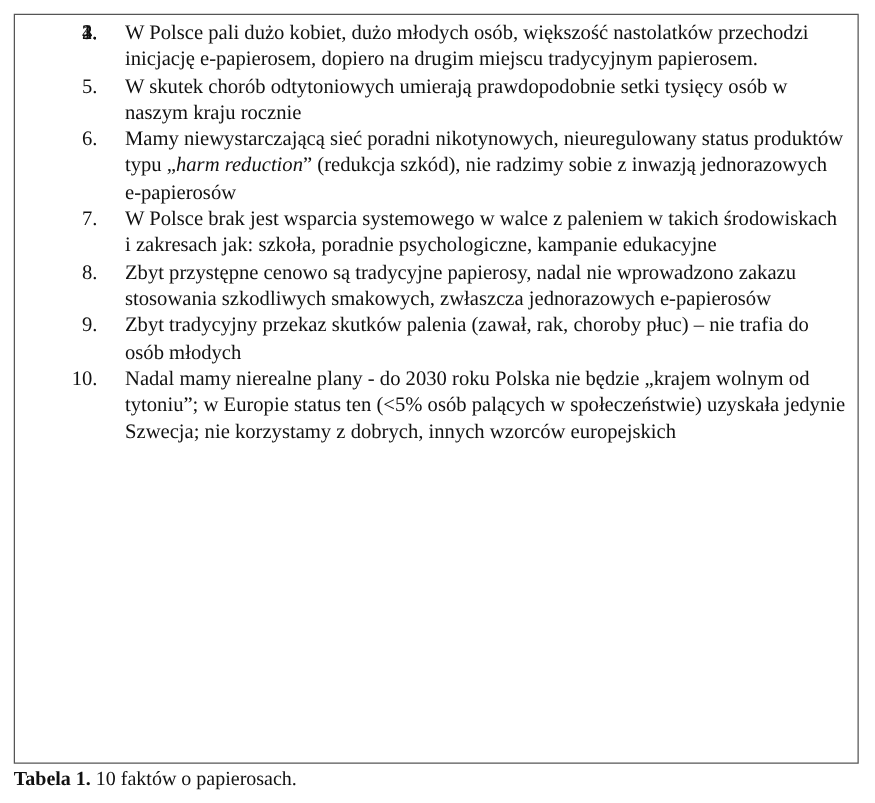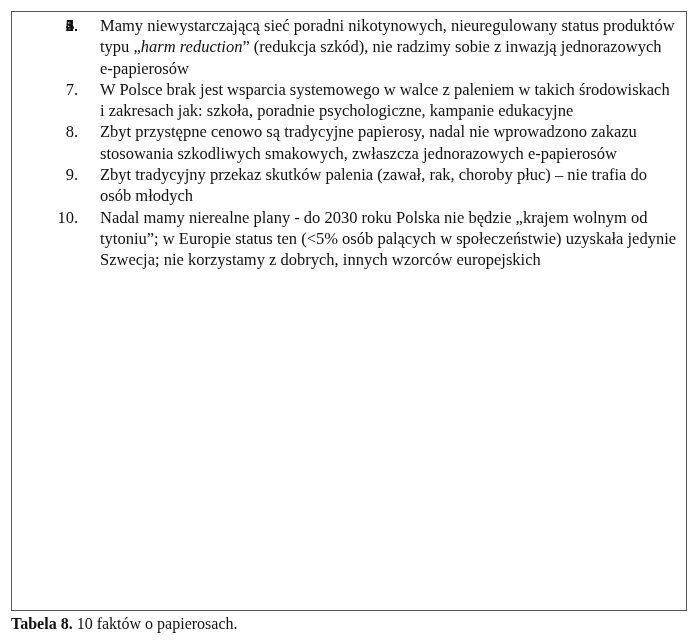--- a/index.html
+++ b/index.html
@@ -25,24 +25,24 @@
 </style>
 </head>
 <body>
 
 <div class="table">
   <div class="body">
     <ol>
       <li><span class="num">1.</span></li>
       <li><span class="num">2.</span></li>
       <li><span class="num">3.</span></li>
-      <li><span class="num">4.</span></li>
-      <li><span class="num">5.</span></li>
+      <li><span class="num">4.</span><span>W Polsce pali dużo kobiet, dużo młodych osób, większość nastolatków przechodzi inicjację e-papierosem, dopiero na drugim miejscu tradycyjnym papierosem.</span></li>
+      <li><span class="num">5.</span><span>W skutek chorób odtytoniowych umierają prawdopodobnie setki tysięcy osób w naszym kraju rocznie</span></li>
       <li><span class="num">6.</span><span>Mamy niewystarczającą sieć poradni nikotynowych, nieuregulowany status produktów typu „</span><i>harm reduction</i><span>” (redukcja szkód), nie radzimy sobie z inwazją jednorazowych e-papierosów</span></li>
       <li><span class="num">7.</span><span>W Polsce brak jest wsparcia systemowego w walce z paleniem w takich środowiskach i zakresach jak: szkoła, poradnie psychologiczne, kampanie edukacyjne</span></li>
       <li><span class="num">8.</span><span>Zbyt przystępne cenowo są tradycyjne papierosy, nadal nie wprowadzono zakazu stosowania szkodliwych smakowych, zwłaszcza jednorazowych e-papierosów</span></li>
       <li><span class="num">9.</span><span>Zbyt tradycyjny przekaz skutków palenia (zawał, rak, choroby płuc) – nie trafia do osób młodych</span></li>
       <li><span class="num">10.</span><span>Nadal mamy nierealne plany - do 2030 roku Polska nie będzie „krajem wolnym od tytoniu”; w Europie status ten (&lt;5% osób palących w społeczeństwie) uzyskała jedynie Szwecja; nie korzystamy z dobrych, innych wzorców europejskich</span></li>
     </ol>
   </div>
 </div>
 
-<div class="caption"><b>Tabela 8.</b><span> 10 faktów o papierosach.</span></div>
+<div class="caption"><b>Tabela 1.</b><span> 10 faktów o papierosach.</span></div>
 
 </body></html>

